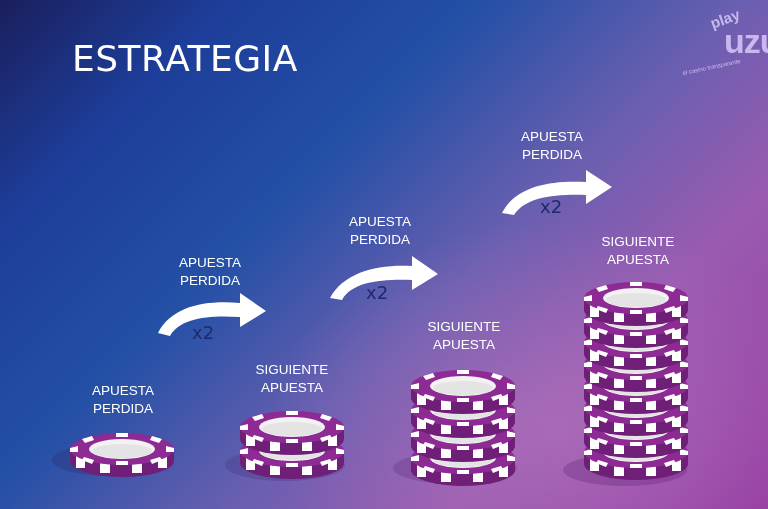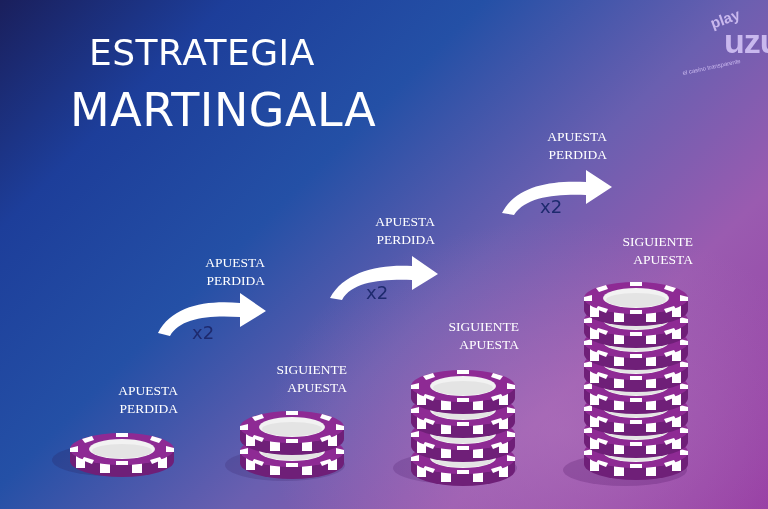--- a/index.html
+++ b/index.html
@@ -1,34 +1,33 @@
 <!DOCTYPE html>
 <html><head>
 <meta charset="utf-8">
 <style>
   html,body{margin:0;padding:0;}
   body{width:768px;height:509px;overflow:hidden;font-family:"Liberation Sans","DejaVu Sans",sans-serif;}
   .canvas{position:relative;width:768px;height:509px;overflow:hidden;
     background:
       radial-gradient(ellipse 420px 300px at 560px 430px, rgba(180,120,190,0.55), rgba(180,120,190,0) 70%),
       linear-gradient(135deg,#1a1f5c 0%,#1d3e9a 18%,#2450a6 38%,#6a5fb0 58%,#9a5bb0 75%,#963aa2 100%);}
-  .title1{position:absolute;left:72px;top:32px;color:#fff;font-size:36px;letter-spacing:0.5px;font-family:"DejaVu Sans",sans-serif;margin-left:17px;}
+  .title1{position:absolute;left:72px;top:38px;color:#fff;font-size:36px;letter-spacing:0.5px;font-family:"DejaVu Sans",sans-serif;}
   .title2{position:absolute;left:70px;top:83px;color:#fff;font-size:46px;letter-spacing:0.5px;font-family:"DejaVu Sans",sans-serif;}
-  .lbl{position:absolute;color:#fff;font-size:13.5px;text-align:right;line-height:18px;width:110px;font-family:Liberation Serif, serif;}
+  .lbl{position:absolute;color:#fff;font-size:13.5px;text-align:center;line-height:18px;width:110px;font-family:Liberation Sans, sans-serif;}
   .x2{position:absolute;color:#1e2a6e;font-size:18px;font-family:"DejaVu Sans",sans-serif;}
   .logo{position:absolute;left:680px;top:8px;width:84px;height:80px;color:#c9b8ee;}
   svg{position:absolute;overflow:visible;}
 </style>
 </head>
 <body>
 
 <div class="canvas">
 
   <div class="title1">ESTRATEGIA</div>
-  <div class="title2">MARTINGALA</div>
 
   <div class="logo">
     <div style="position:absolute;left:30px;top:2px;font-size:15px;transform:rotate(-20deg);font-weight:bold;">play</div>
     <div style="position:absolute;left:8px;top:14px;font-size:34px;font-weight:bold;letter-spacing:-1px;margin-left:36px;">uzu</div>
     <div style="position:absolute;left:2px;top:56px;font-size:6px;transform:rotate(-12deg);white-space:nowrap;">el casino transparente</div>
   </div>
 
   <svg width="768" height="509" style="left:0;top:0;">
     <ellipse cx="110" cy="460" rx="58" ry="16" fill="rgba(40,30,90,0.25)"></ellipse>
     <ellipse cx="285" cy="465" rx="60" ry="16" fill="rgba(60,40,110,0.25)"></ellipse>

